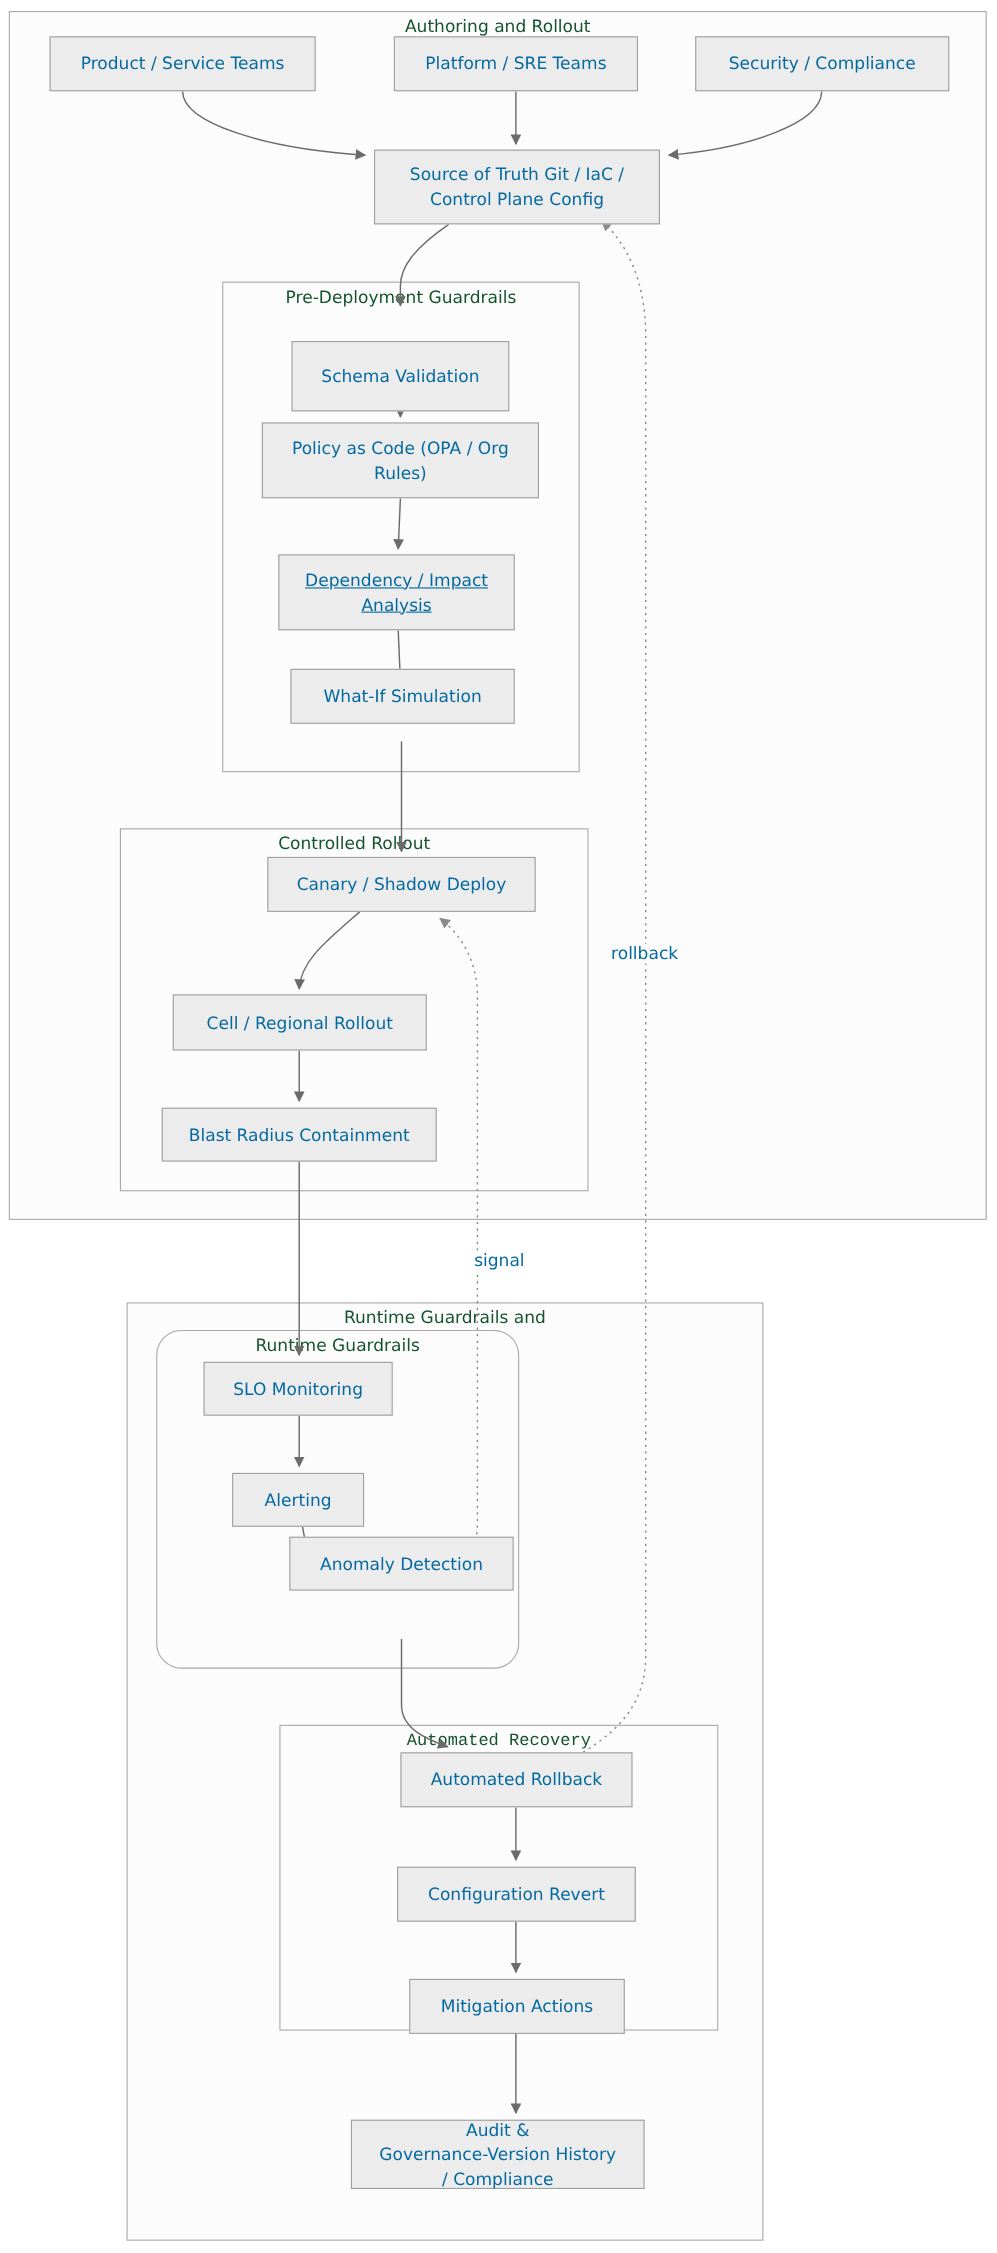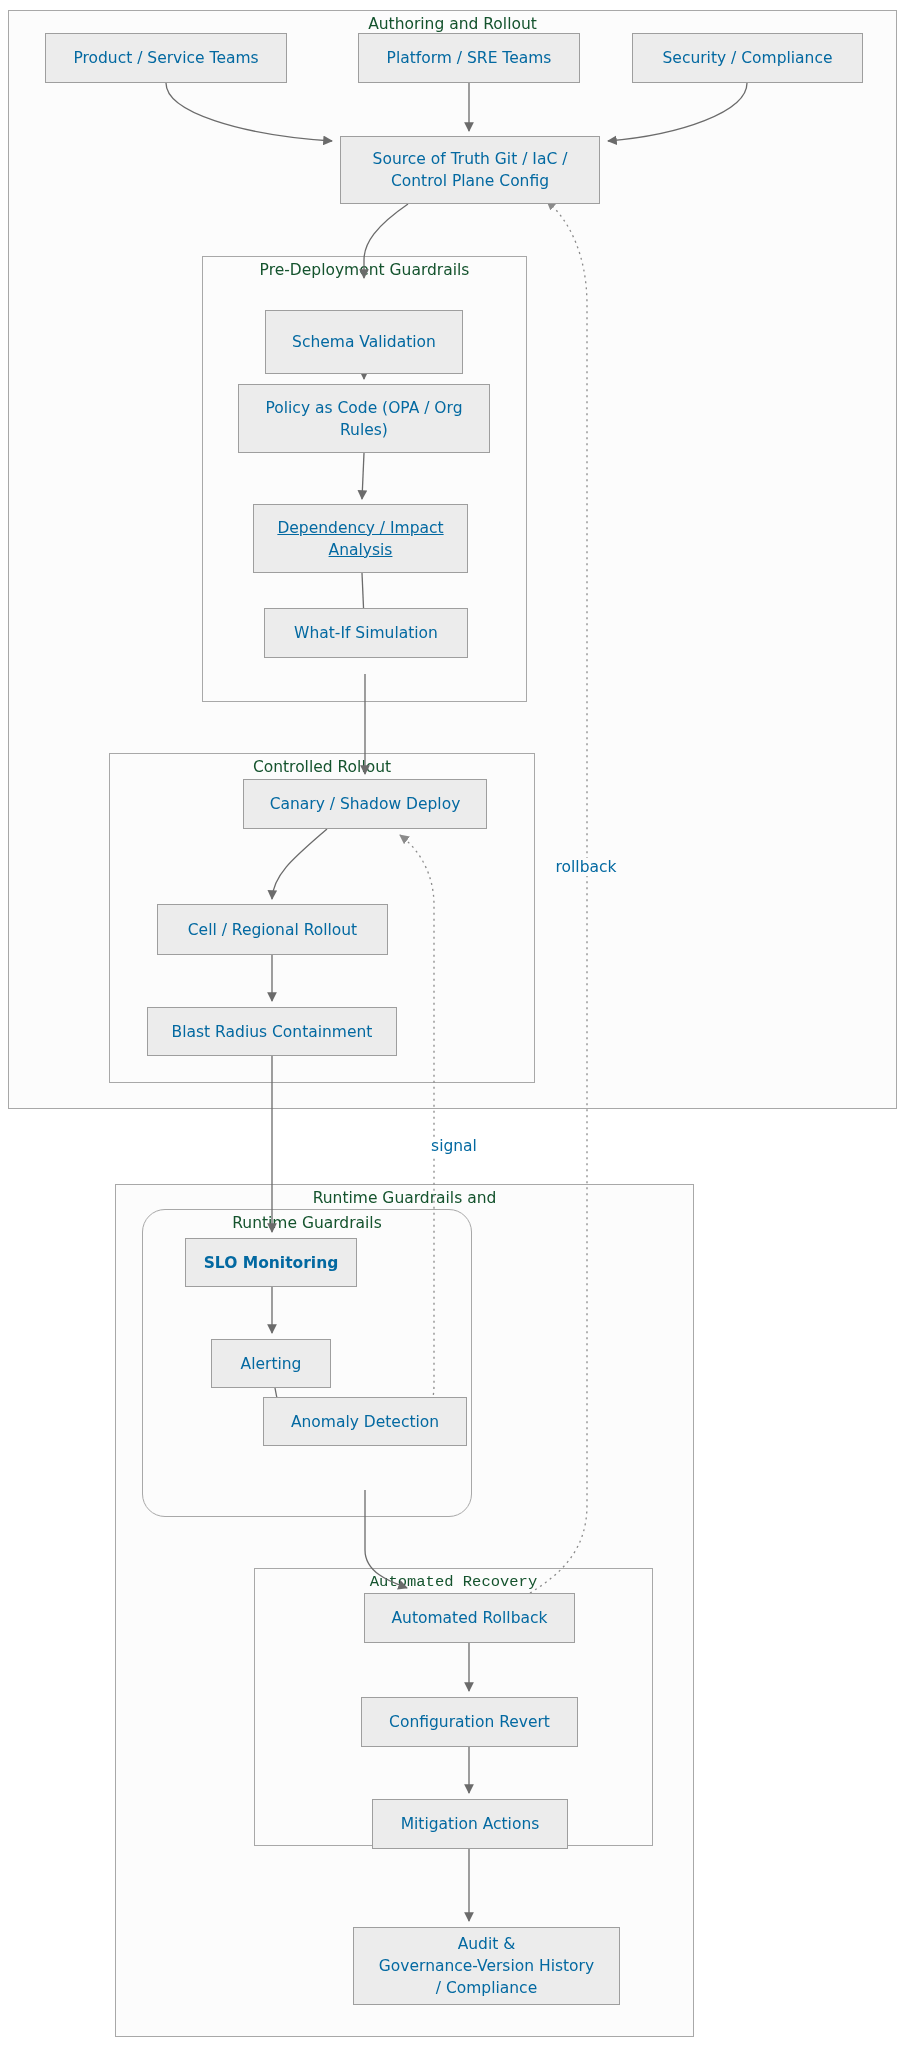--- a/index.html
+++ b/index.html
@@ -99,23 +99,23 @@
 Control Plane Config</div>
   <div class="node" style="left:265px;top:283px;width:198px;height:64px;margin-top:27px;">Schema Validation</div>
   <div class="node" style="left:238px;top:384px;width:252px;height:69px;">Policy as Code (OPA / Org
 Rules)</div>
   <div class="node" style="left:253px;top:504px;width:215px;height:69px;text-decoration:underline;">Dependency / Impact
 Analysis</div>
   <div class="node" style="left:264px;top:608px;width:204px;height:50px;">What-If Simulation</div>
   <div class="node" style="left:243px;top:779px;width:244px;height:50px;">Canary / Shadow Deploy</div>
   <div class="node" style="left:157px;top:904px;width:231px;height:51px;">Cell / Regional Rollout</div>
   <div class="node" style="left:147px;top:1007px;width:250px;height:49px;">Blast Radius Containment</div>
-  <div class="node" style="left:185px;top:1238px;width:172px;height:49px;font-weight:bold;">SLO Monitoring</div>
+  <div class="node" style="left:185px;top:1238px;width:172px;height:49px;">SLO Monitoring</div>
   <div class="node" style="left:211px;top:1339px;width:120px;height:49px;">Alerting</div>
   <div class="node" style="left:263px;top:1397px;width:204px;height:49px;">Anomaly Detection</div>
   <div class="node" style="left:364px;top:1593px;width:211px;height:50px;">Automated Rollback</div>
   <div class="node" style="left:361px;top:1697px;width:217px;height:50px;">Configuration Revert</div>
   <div class="node" style="left:372px;top:1799px;width:196px;height:50px;">Mitigation Actions</div>
-  <div class="node" style="left:353px;top:1927px;width:267px;height:78px;">Audit &amp;
+  <div class="node" style="left:319px;top:1927px;width:267px;height:63px;">Audit &amp;
 Governance-Version History
 / Compliance</div>
 
 </div>
 
 </body></html>

